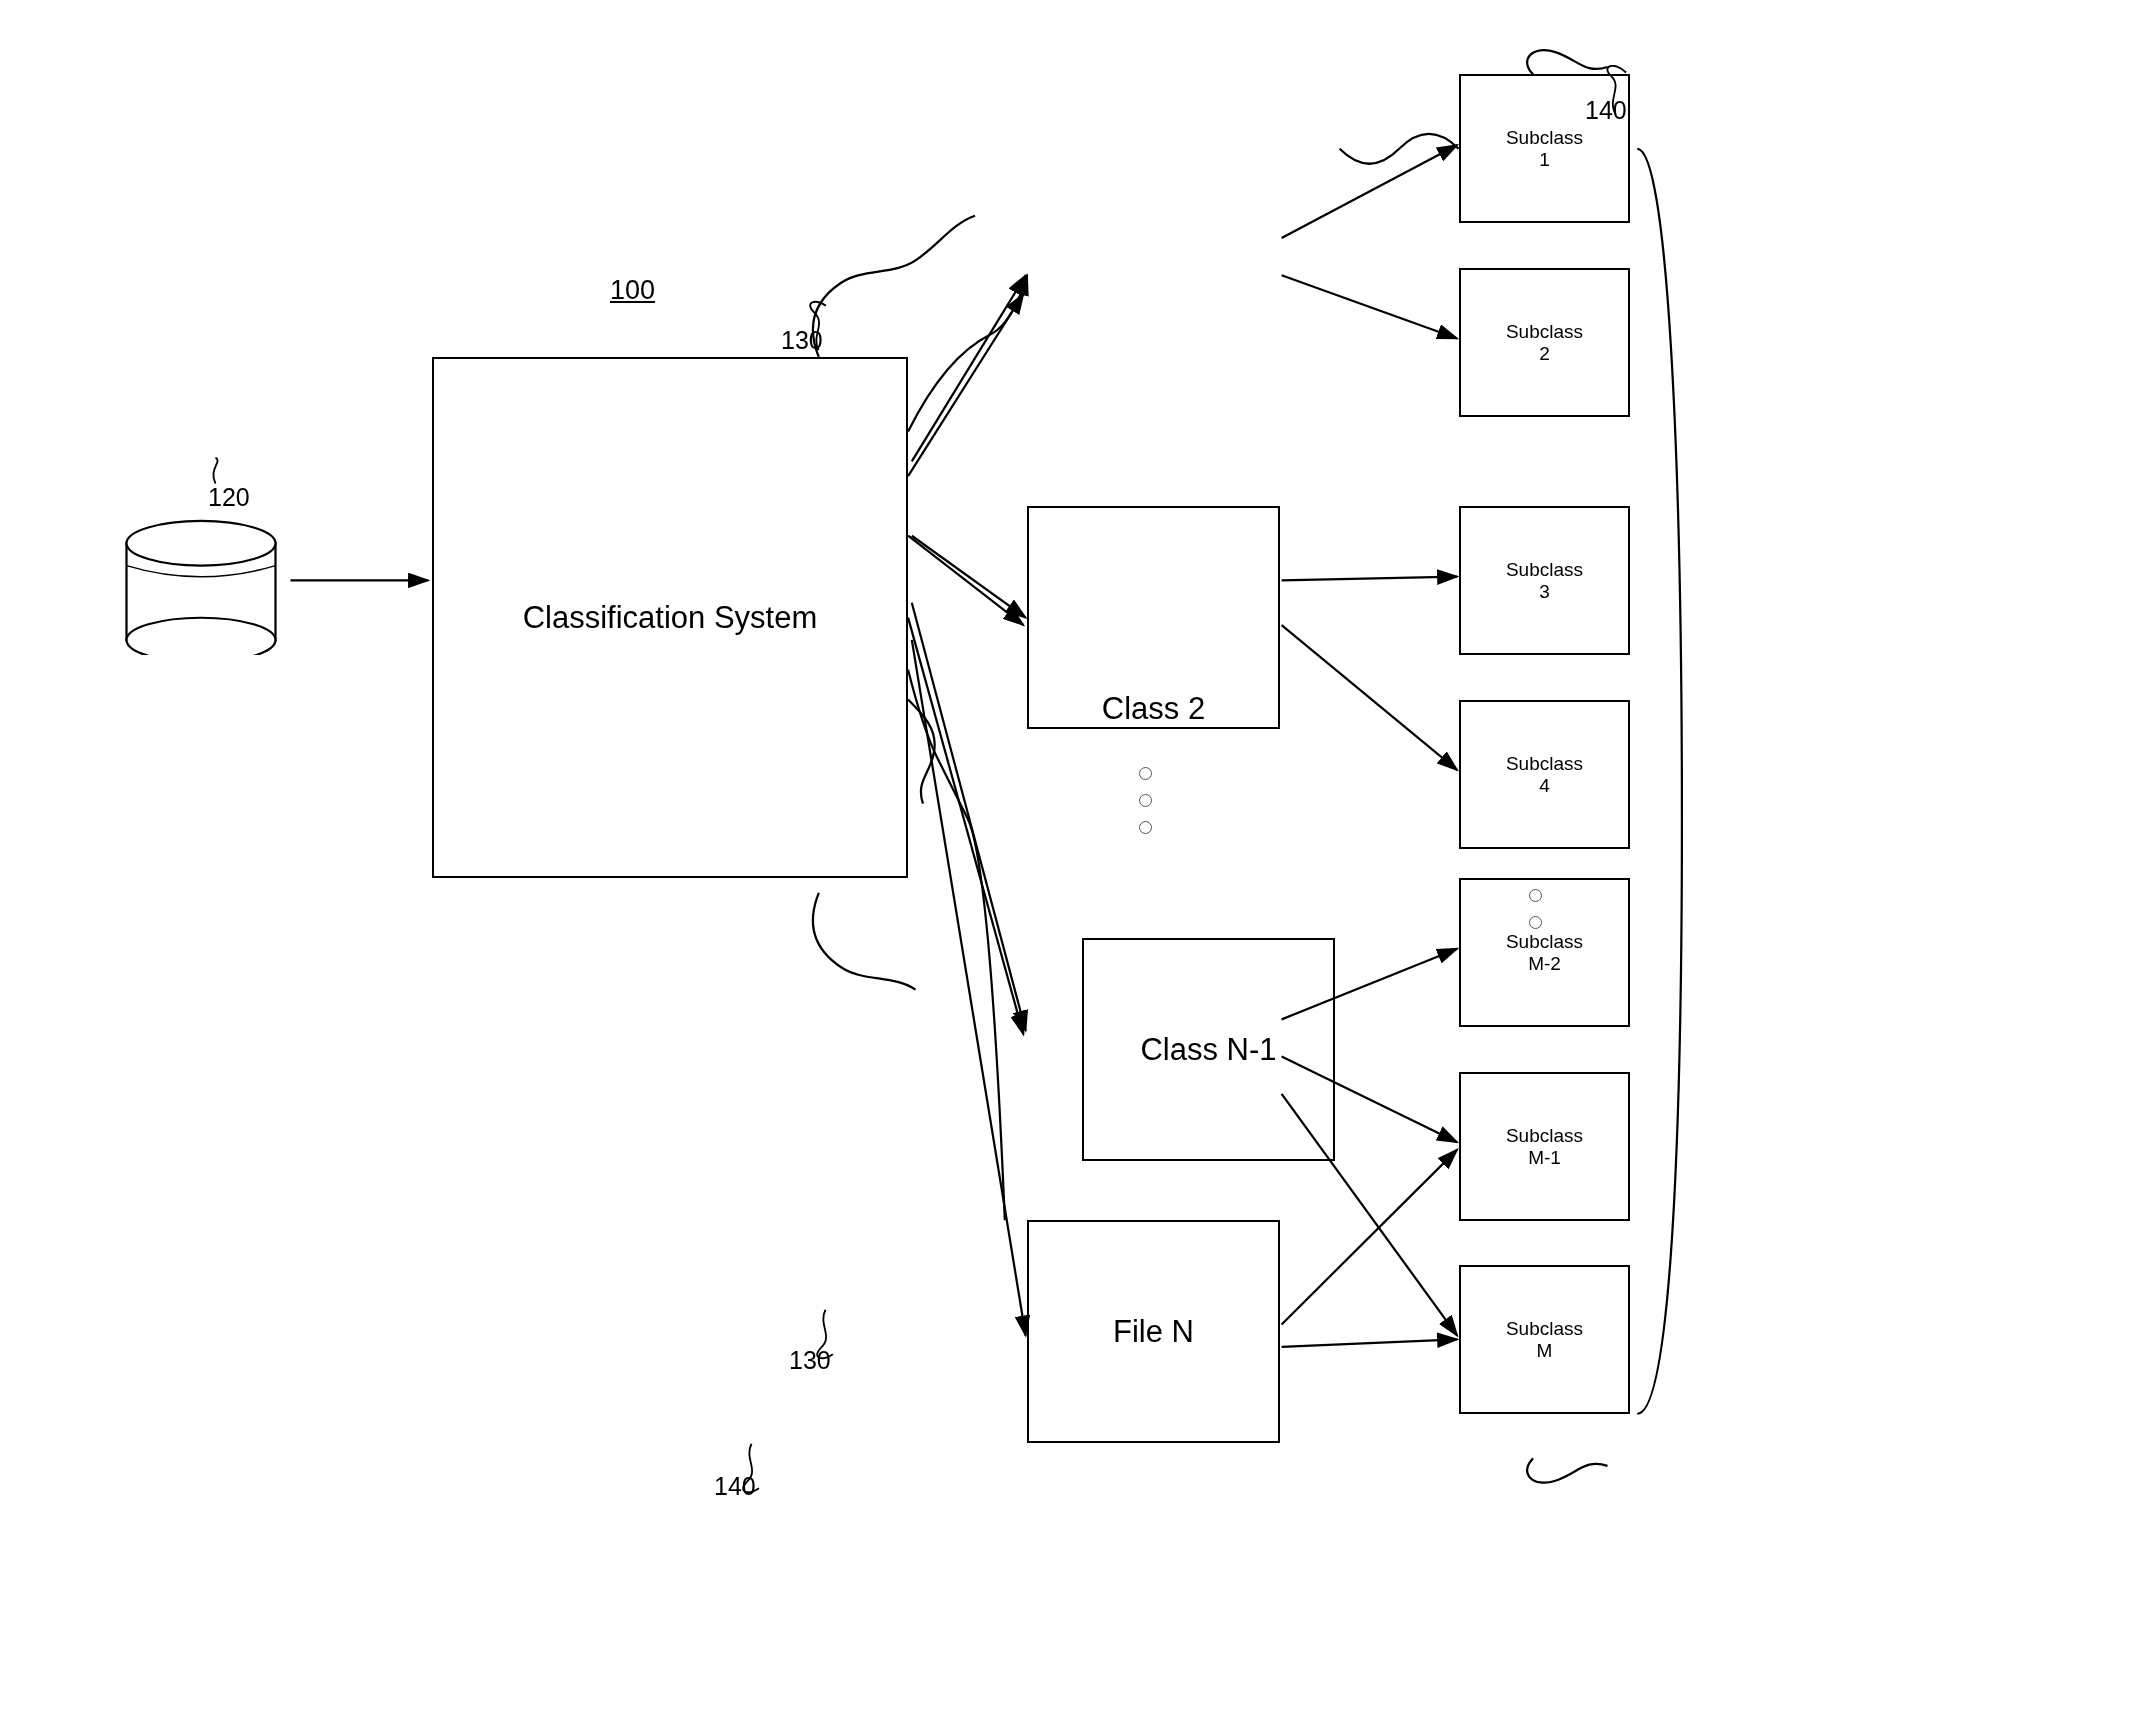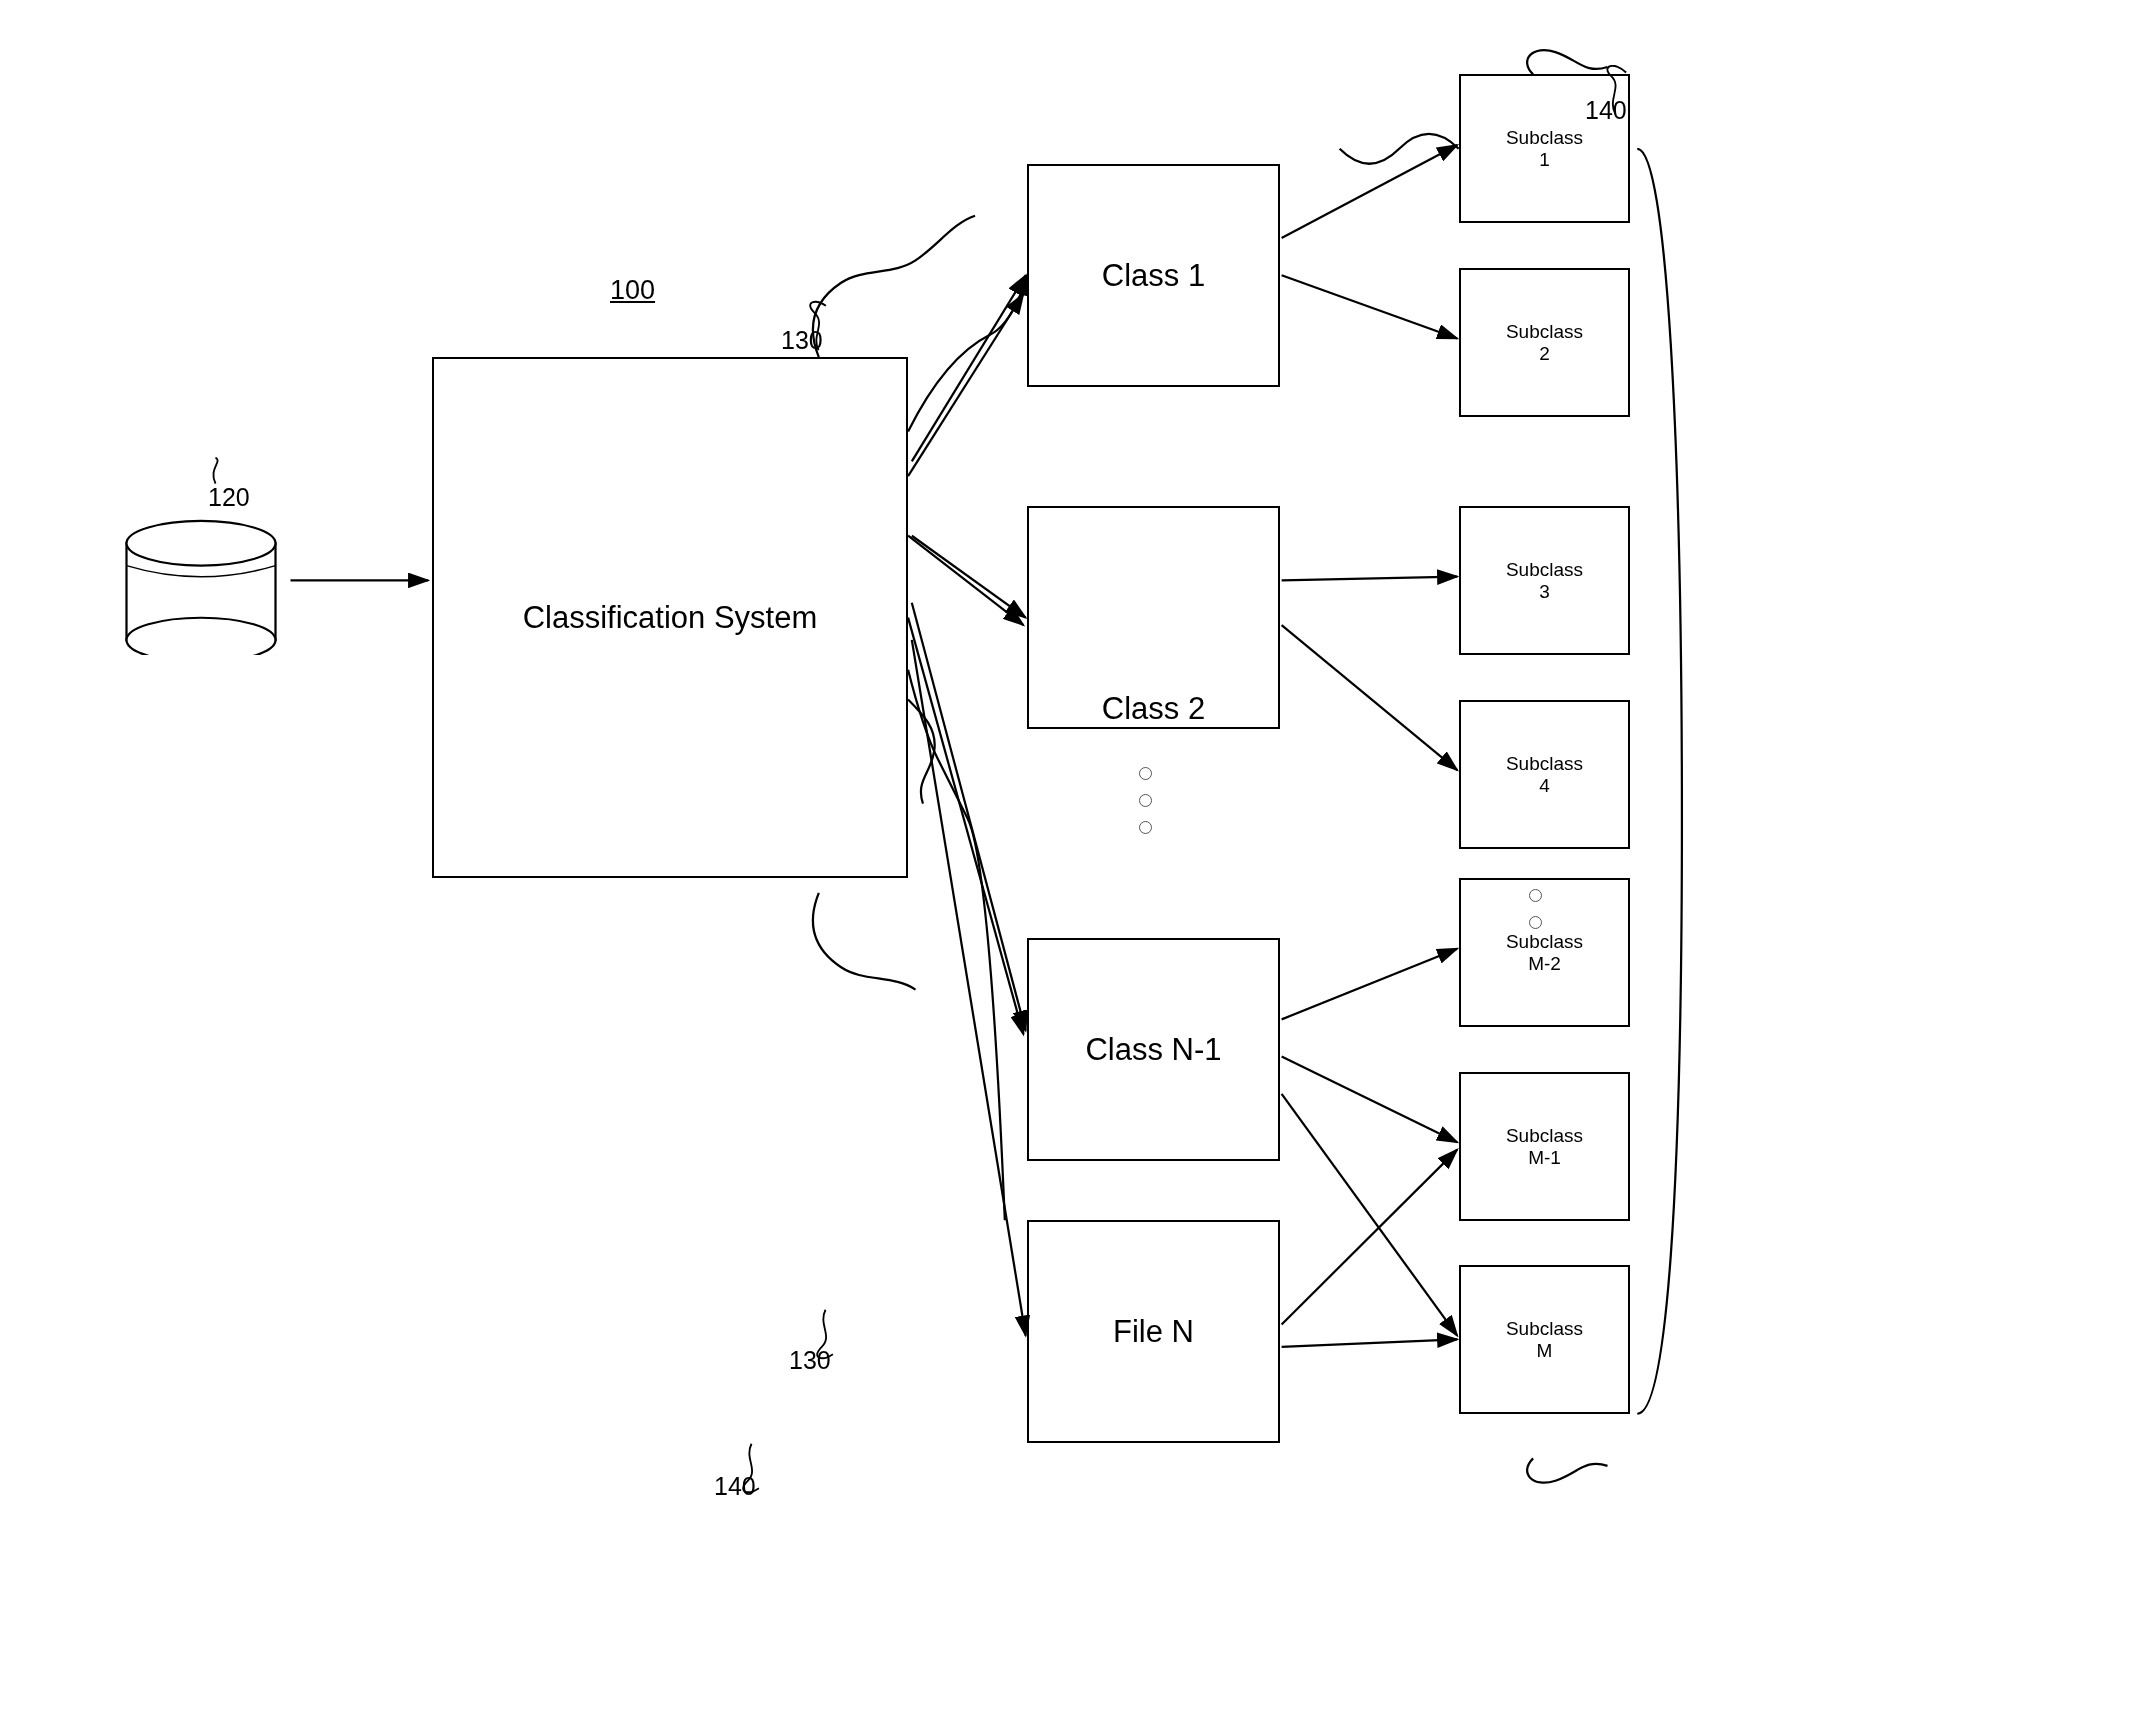--- a/index.html
+++ b/index.html
@@ -56,21 +56,21 @@
       width: 253px;
       height: 223px;
       border: 2.2px solid #000;
       display: flex;
       align-items: center;
       justify-content: center;
       font-size: 31px;
     }
     .class1-box { left: 1027px; top: 164px; }
     .class2-box { left: 1027px; top: 506px; align-items: flex-end; }
-    .classnm1-box { left: 1027px; top: 938px; }
+    .classnm1-box { left: 1082px; top: 938px; }
     .classn-box { left: 1027px; top: 1220px; }
     
     .subclass-box {
       position: absolute;
       width: 171px;
       height: 149px;
       border: 2.2px solid #000;
       display: flex;
       align-items: center;
       justify-content: center;
@@ -198,23 +198,20 @@
     <path d="M 30,40 C 20,20 40,10 30,5" stroke="#000" stroke-width="2.5" fill="none"></path>
   </svg>
 
 
   <div class="main-box">
     <span class="main-box-label">Classification System</span>
   </div>
 
   <div style="position:absolute; left:610px; top:275px; font-size:27px; text-decoration:underline;">100</div>
 
-  <div class="class-box class1-box">
-    <span>Class 1</span>
-  </div>
 
   <div class="class-box class2-box">
     <span>Class 2</span>
   </div>
 
   <div class="class-box classnm1-box">
     <span>Class N-1</span>
   </div>
 
   <div class="class-box classn-box">

